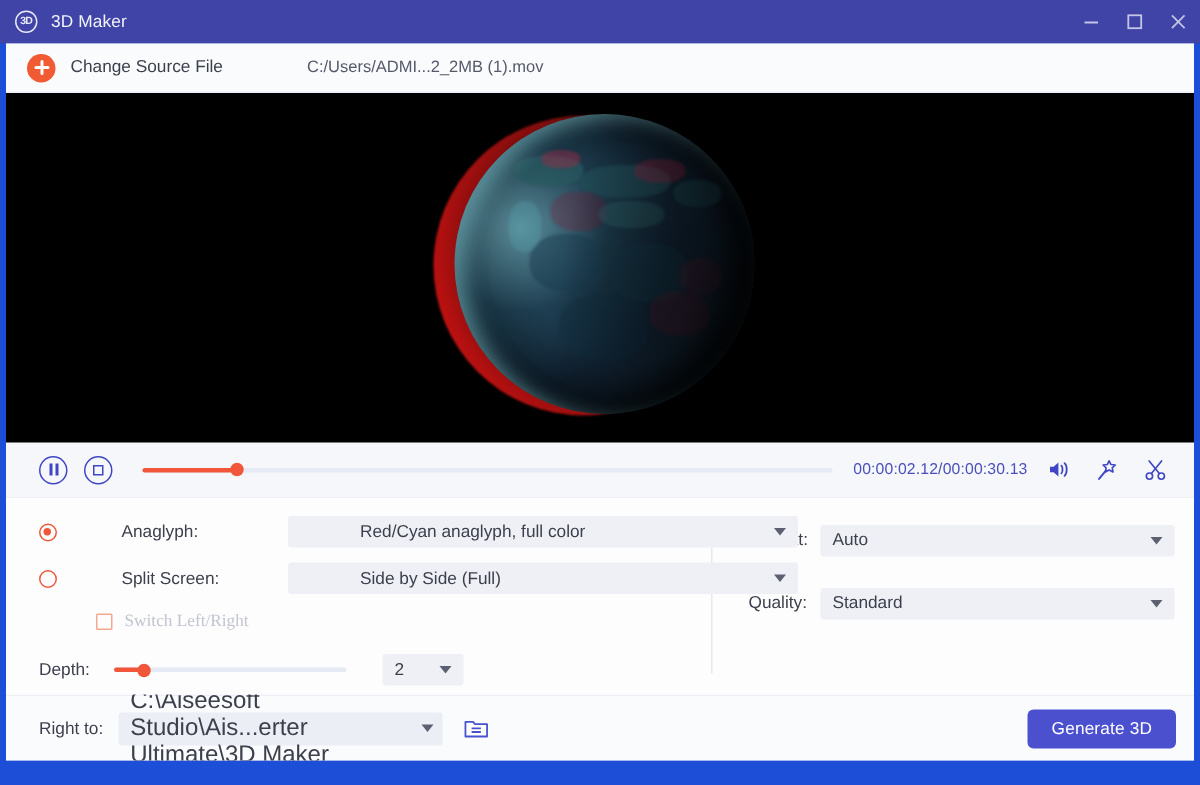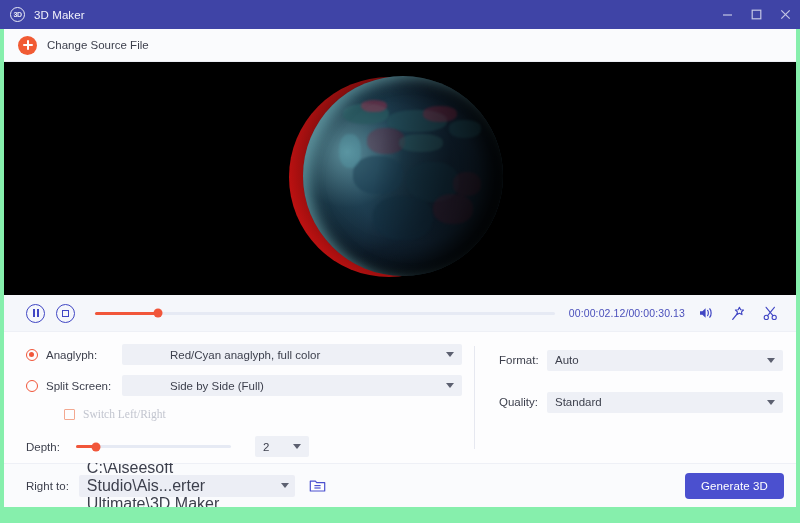--- a/index.html
+++ b/index.html
@@ -13,21 +13,21 @@
     overflow: hidden;
     font-family: "Liberation Sans", sans-serif;
     -webkit-font-smoothing: antialiased;
   }
 
   .app-window {
     position: relative;
     width: 800px;
     height: 523px;
     box-sizing: border-box;
-    background: #86efac;
+    background: #1d4ed8;
     display: flex;
     flex-direction: column;
   }
 
   
   .titlebar {
     height: 29px;
     flex: 0 0 29px;
     background: #3f44a6;
     display: flex;
@@ -296,20 +296,21 @@
     flex: 1 1 auto;
     padding-left: 24px;
     box-sizing: border-box;
   }
 
   .opt-row {
     display: flex;
     align-items: center;
     margin-bottom: 10px;
     height: 21px;
+    gap: 35px;
   }
   .radio {
     width: 12px; height: 12px;
     border-radius: 50%;
     border: 1.4px solid #f1563a;
     box-sizing: border-box;
     position: relative;
     flex: 0 0 auto;
   }
   .radio.checked::after {
@@ -505,20 +506,21 @@
           </svg>
       </div>
     </div>
   </div>
 
   <div class="inner">
 
     <div class="source-bar">
       <div class="plus-icon"></div>
       <div class="change-source-label">Change Source File</div>
+      <div class="source-path">C:/Users/ADMI...2_2MB (1).mov</div>
     </div>
 
     <div class="preview">
       <div class="globe-wrap">
         <div class="globe-red"></div>
         <div class="globe-cyan"></div>
         <div class="land">
           <i style="left:40px;top:28px;width:46px;height:20px;background:rgba(40,90,95,0.75);"></i>
           <i style="left:58px;top:24px;width:26px;height:12px;background:rgba(170,40,70,0.45);"></i>
           <i style="left:84px;top:34px;width:60px;height:22px;background:rgba(35,80,90,0.7);"></i>

